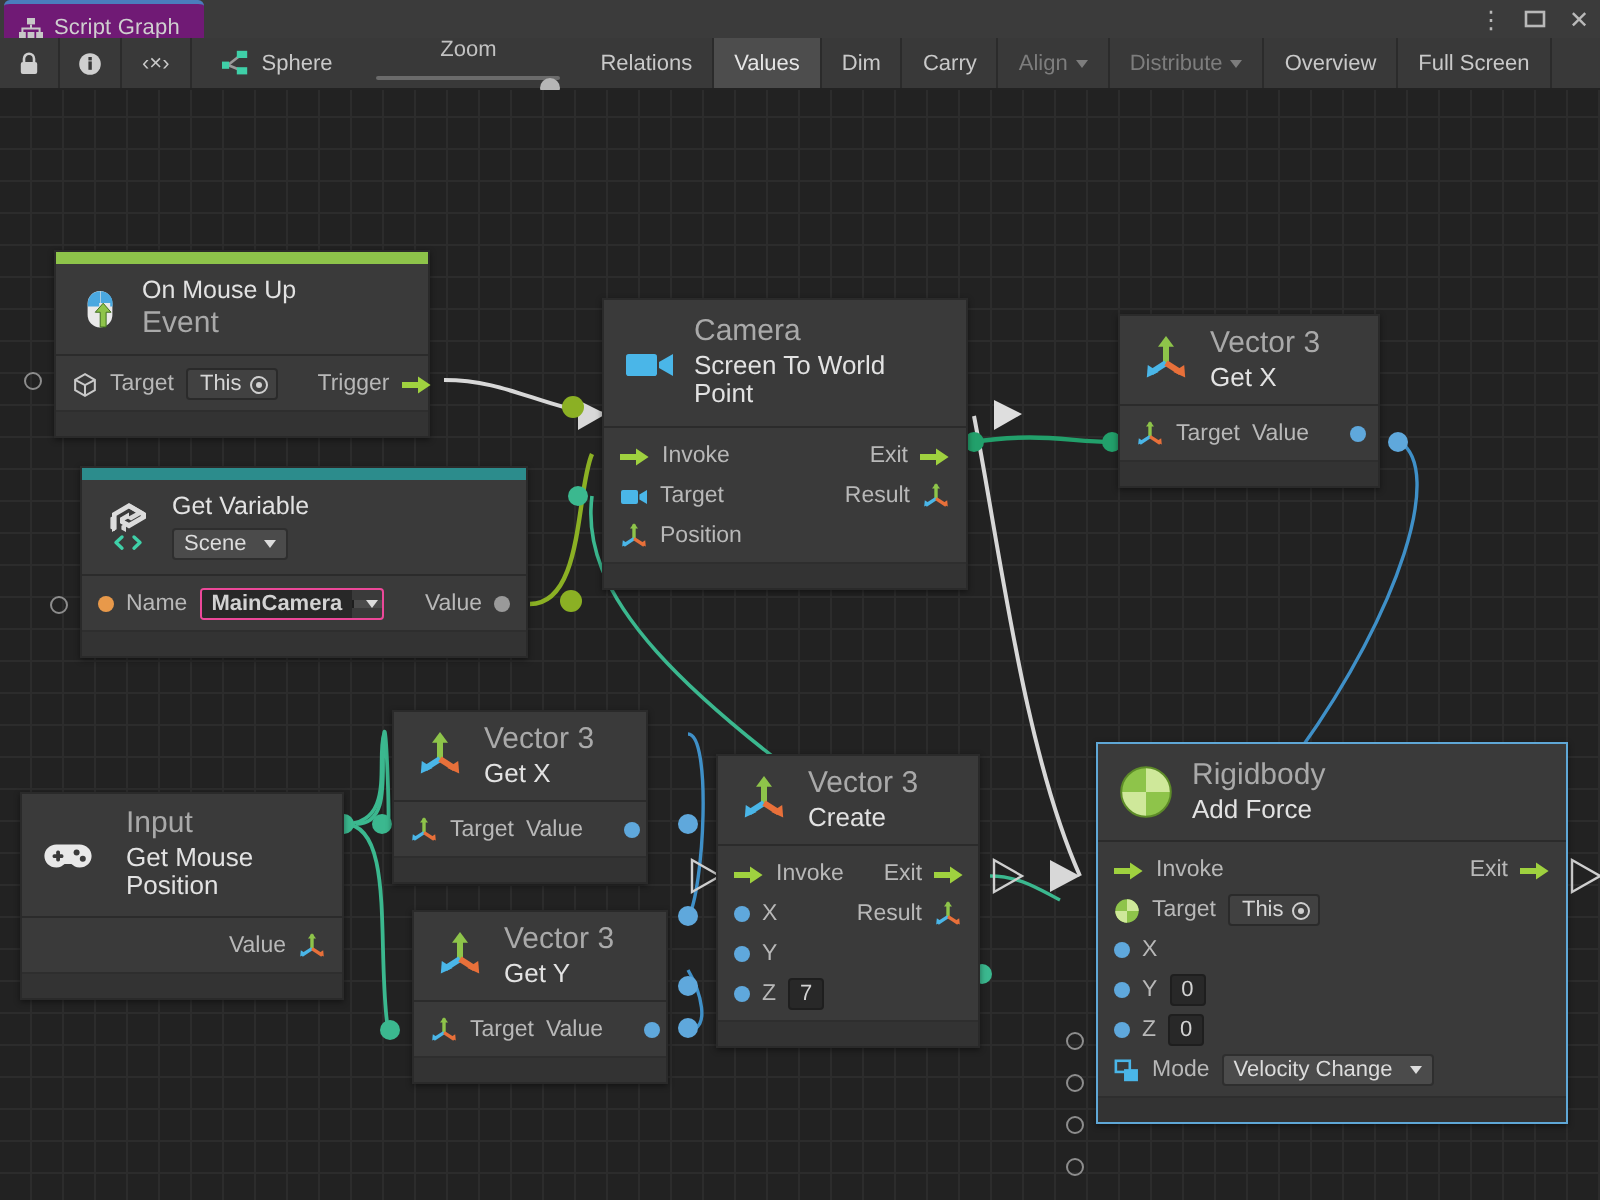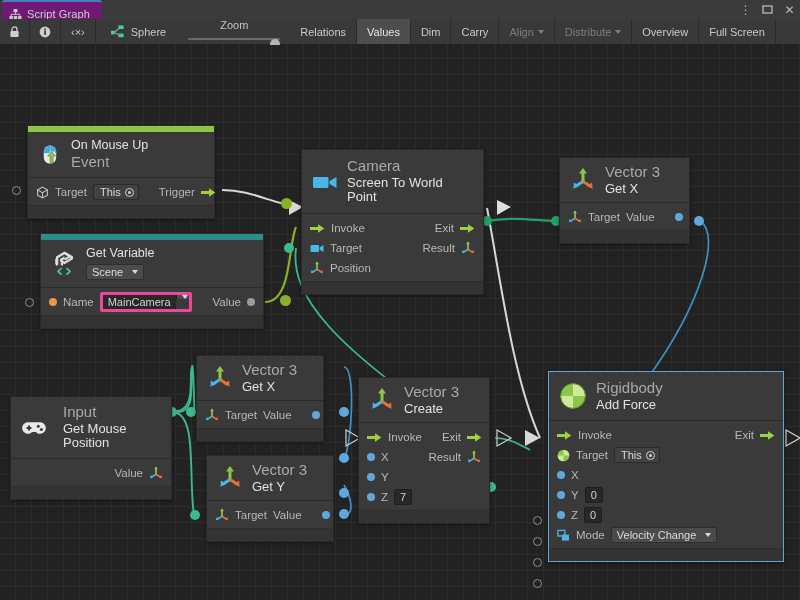--- a/index.html
+++ b/index.html
@@ -126,22 +126,23 @@
   }
   .target-ring { width: 9px; height: 9px; border-radius: 50%; border: 1.5px solid #cfcfcf;
                  display:flex; align-items:center; justify-content:center; }
   .target-ring i { width: 3px; height: 3px; border-radius: 50%; background: #cfcfcf; display:block; }
   .dropdown {
     background: #4b4b4b; border: 1px solid #2e2e2e; color: #dcdcdc;
     font-size: 11px; padding: 1px 5px; border-radius: 2px;
     display: flex; align-items: center; gap: 5px;
   }
   .combo {
-    display: flex; align-items: flex-start; border-radius: 2px; overflow: hidden;
-    border: 3px solid #ec4899;
+    display: flex; align-items: center; border-radius: 2px; overflow: hidden;
+    border: 1px solid #ec4899;
+    font-weight: bold;
   }
   .combo .cv { background: #282828; color: #d2d2d2; font-size: 11px; padding: 1px 5px; }
   .combo .cb { background: #4b4b4b; width: 17px; display:flex; align-items:center; justify-content:center;
                border-left: 1px solid #1e1e1e; }
 
   
   .ext-dot { position: absolute; width: 9px; height: 9px; border-radius: 50%; }
   .ext-ring { position: absolute; width: 9px; height: 9px; border-radius: 50%;
               border: 1.2px solid #8d8d8d; background: transparent; }
 

